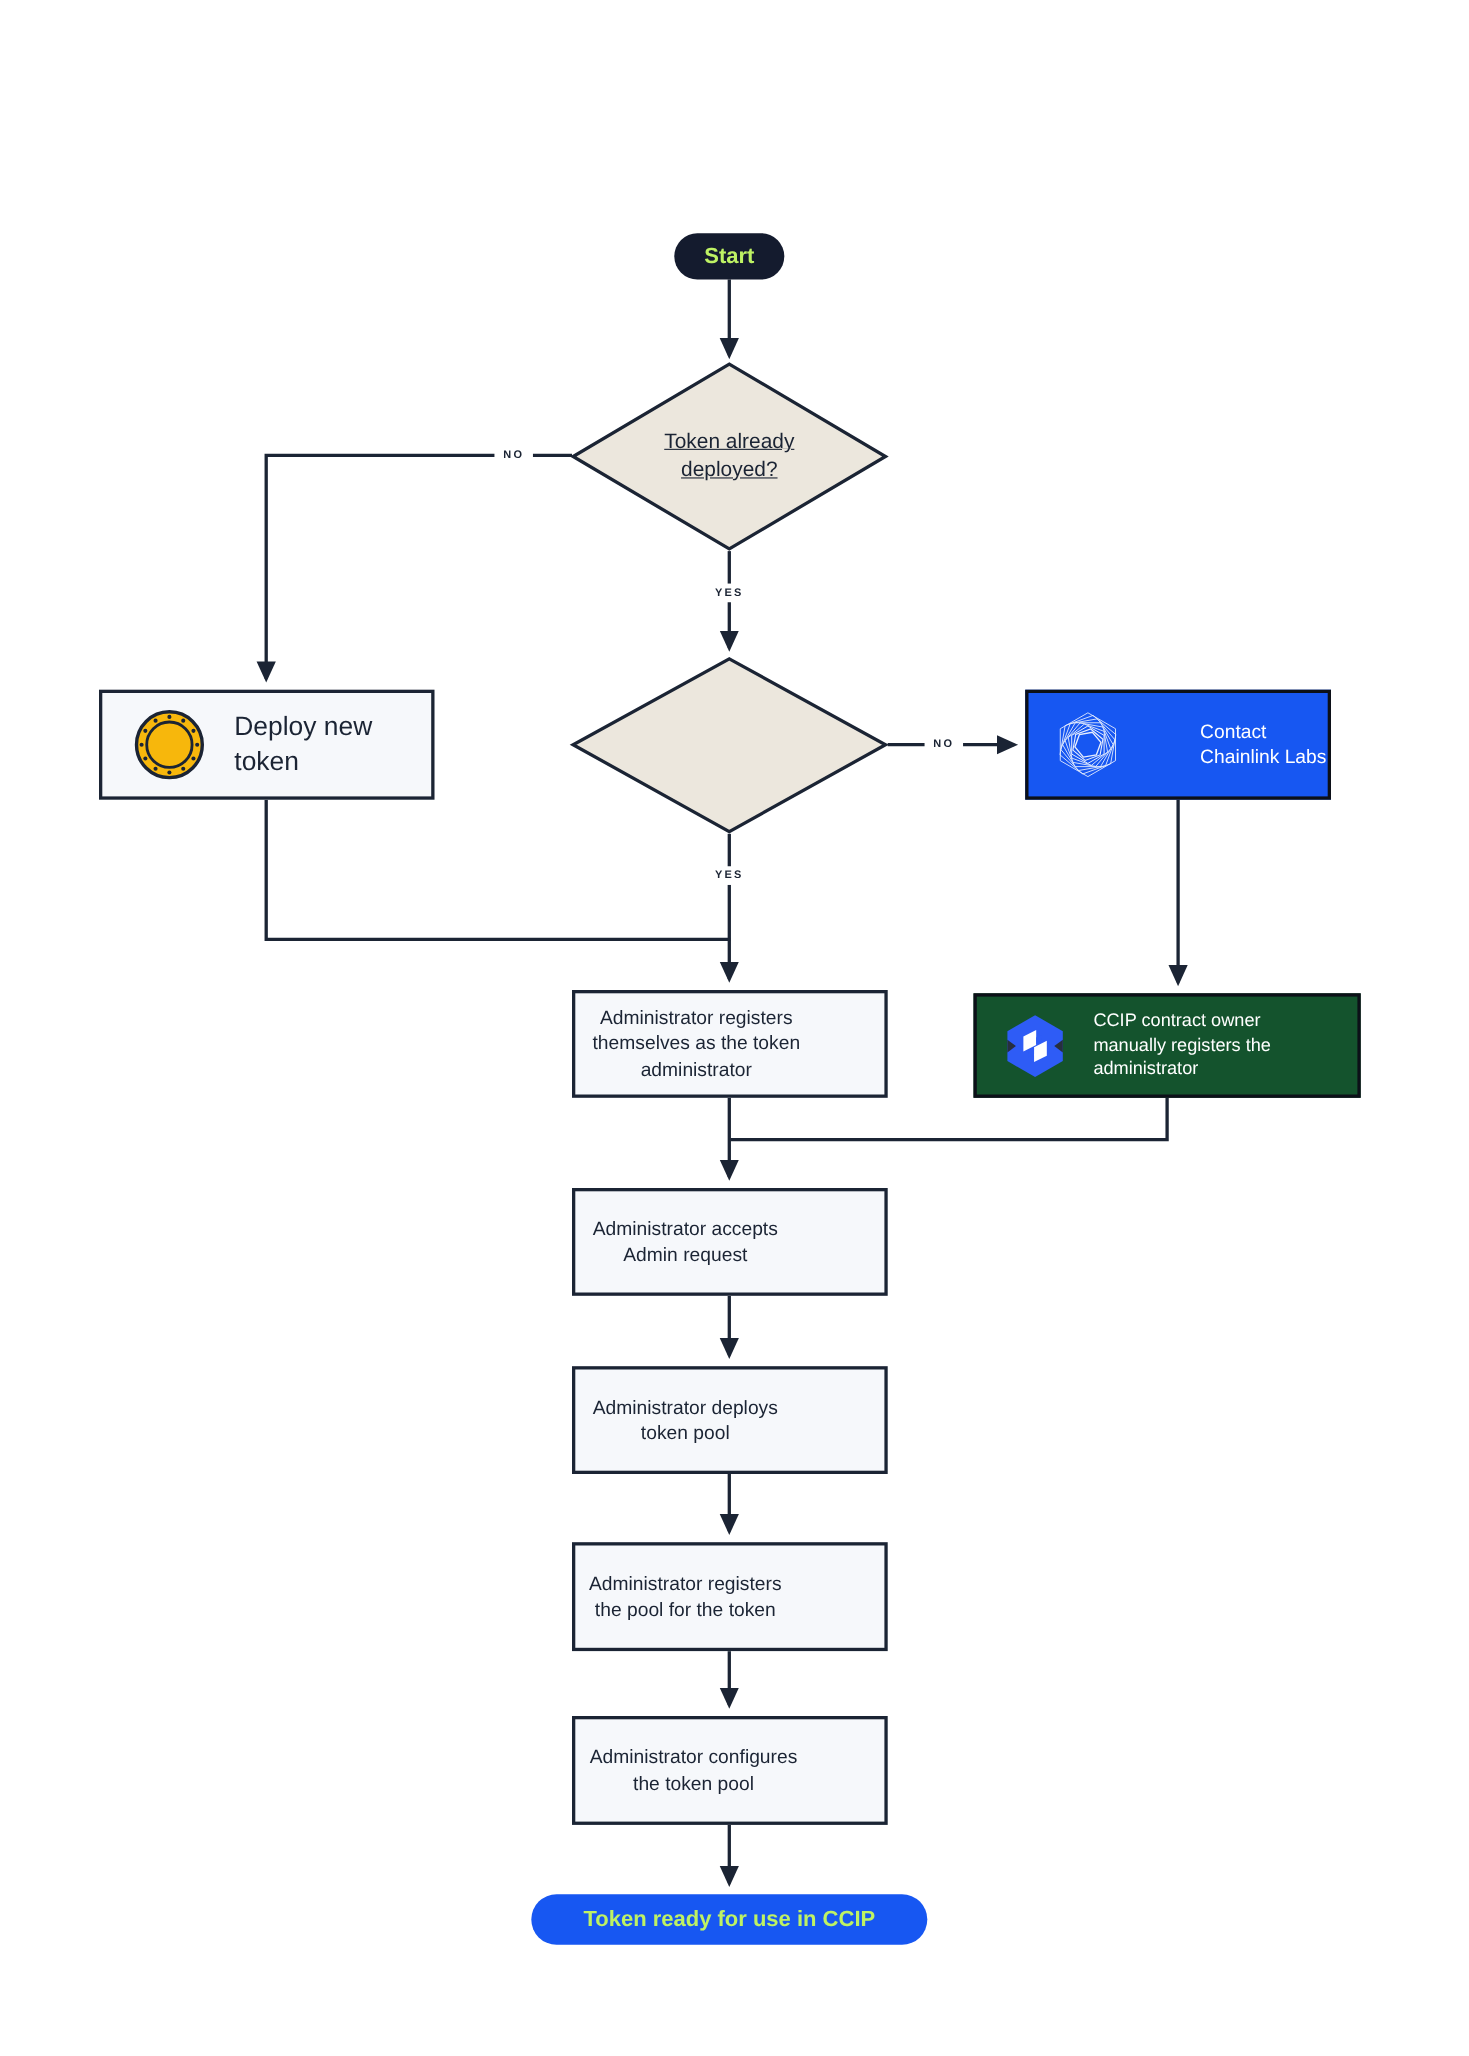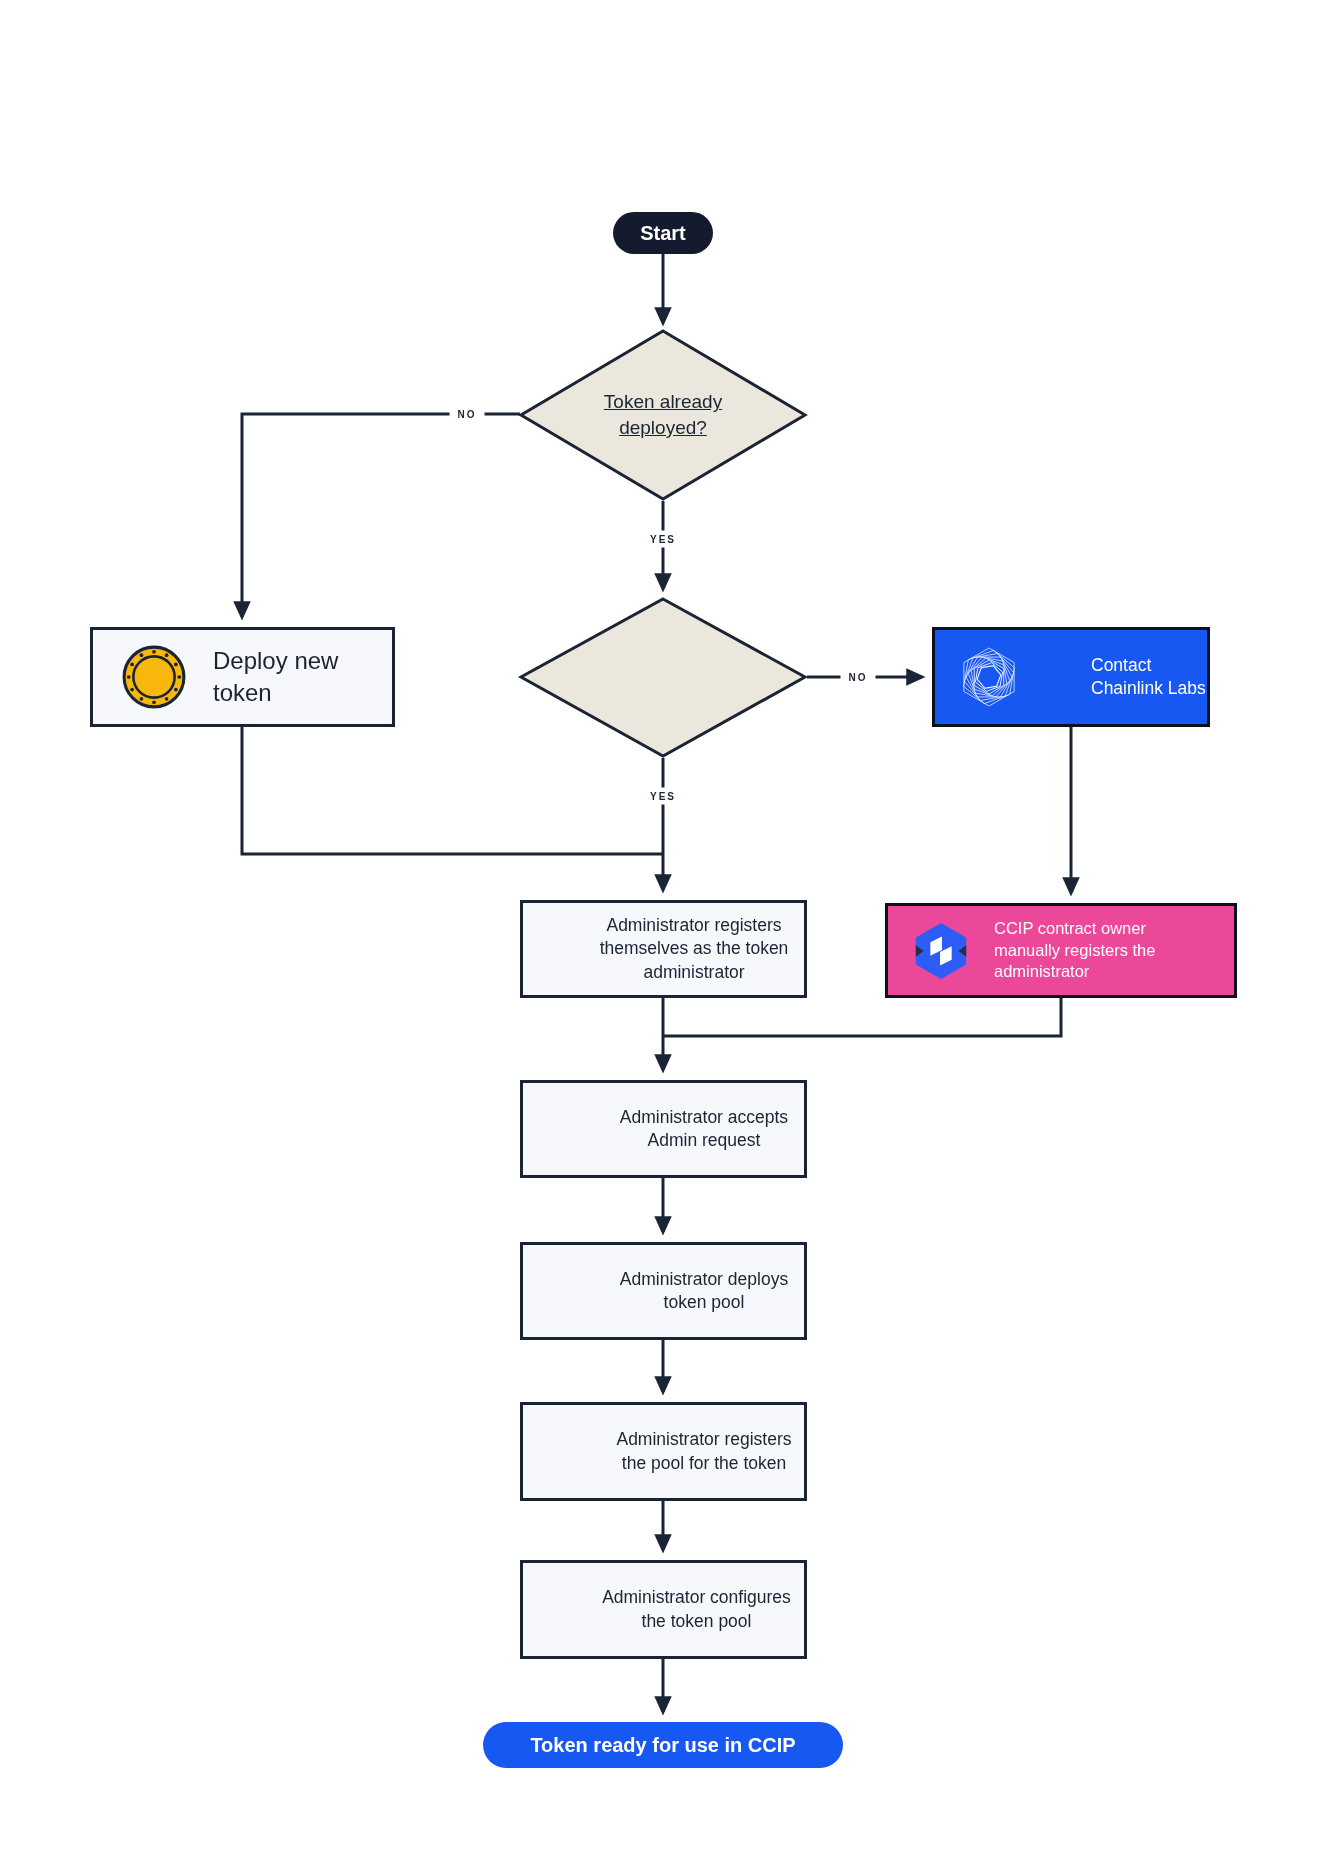--- a/index.html
+++ b/index.html
@@ -2,34 +2,34 @@
 <html><head>
 <meta charset="utf-8">
 <style>
   html,body{margin:0;padding:0;background:#ffffff;}
   body{font-family:"Liberation Sans", sans-serif; color:#1B2434;}
   .canvas{position:relative;width:1335px;height:1869px;margin:0 auto;background:#ffffff;overflow:hidden;}
   .edges-layer{position:absolute;left:0;top:0;width:1335px;height:1869px;}
   .title{position:absolute;left:0;top:82px;width:1335px;text-align:center;
          font-size:41px;font-weight:700;letter-spacing:-0.5px;color:#131C2E;}
   .pill{position:absolute;display:flex;align-items:center;justify-content:center;
-        border-radius:23px;color:#ffffff;box-sizing:border-box;}
+        border-radius:23px;color:#bef264;box-sizing:border-box;}
   .pill.start{left:613px;top:212px;width:100px;height:42px;background:#141B2E;
         font-size:20px;font-weight:600;}
   .pill.final{left:483px;top:1722px;width:360px;height:46px;background:#1757F2;
         font-size:20px;font-weight:700;}
   .box{position:absolute;box-sizing:border-box;border:3px solid #1B2434;background:#F6F8FB;
-       display:flex;align-items:center;justify-content:flex-end;text-align:center;
+       display:flex;align-items:center;justify-content:flex-start;text-align:center;
        font-size:17.5px;line-height:1.32;}
   .box .txt{display:block;}
   .box.icon-row{justify-content:flex-start;text-align:left;}
   .box.deploy{left:90px;top:627px;width:305px;height:100px;font-size:24px;}
   .box.blue{left:932px;top:627px;width:278px;height:100px;background:#1757F2;color:#fff;
             border-color:#0C1018;text-align:left;gap:44px;}
-  .box.darkbox{left:885px;top:903px;width:352px;height:95px;background:#ec4899;color:#fff;
+  .box.darkbox{left:885px;top:903px;width:352px;height:95px;background:#14532d;color:#fff;
             border-color:#0C1018;text-align:left;font-size:16.5px;}
   .box.b-reg-self{left:520px;top:900px;width:287px;height:98px;}
   .box.b-accepts{left:520px;top:1080px;width:287px;height:98px;}
   .box.b-deploy-pool{left:520px;top:1242px;width:287px;height:98px;}
   .box.b-reg-pool{left:520px;top:1402px;width:287px;height:99px;}
   .box.b-configures{left:520px;top:1560px;width:287px;height:99px;}
   .diamond-text{position:absolute;display:flex;align-items:center;justify-content:center;
        text-align:center;line-height:1.35;}
   .dt1{left:552px;top:345px;width:222px;height:140px;font-size:19px;}
   .dt2{left:563px;top:608px;width:200px;height:140px;font-size:17.5px;}

